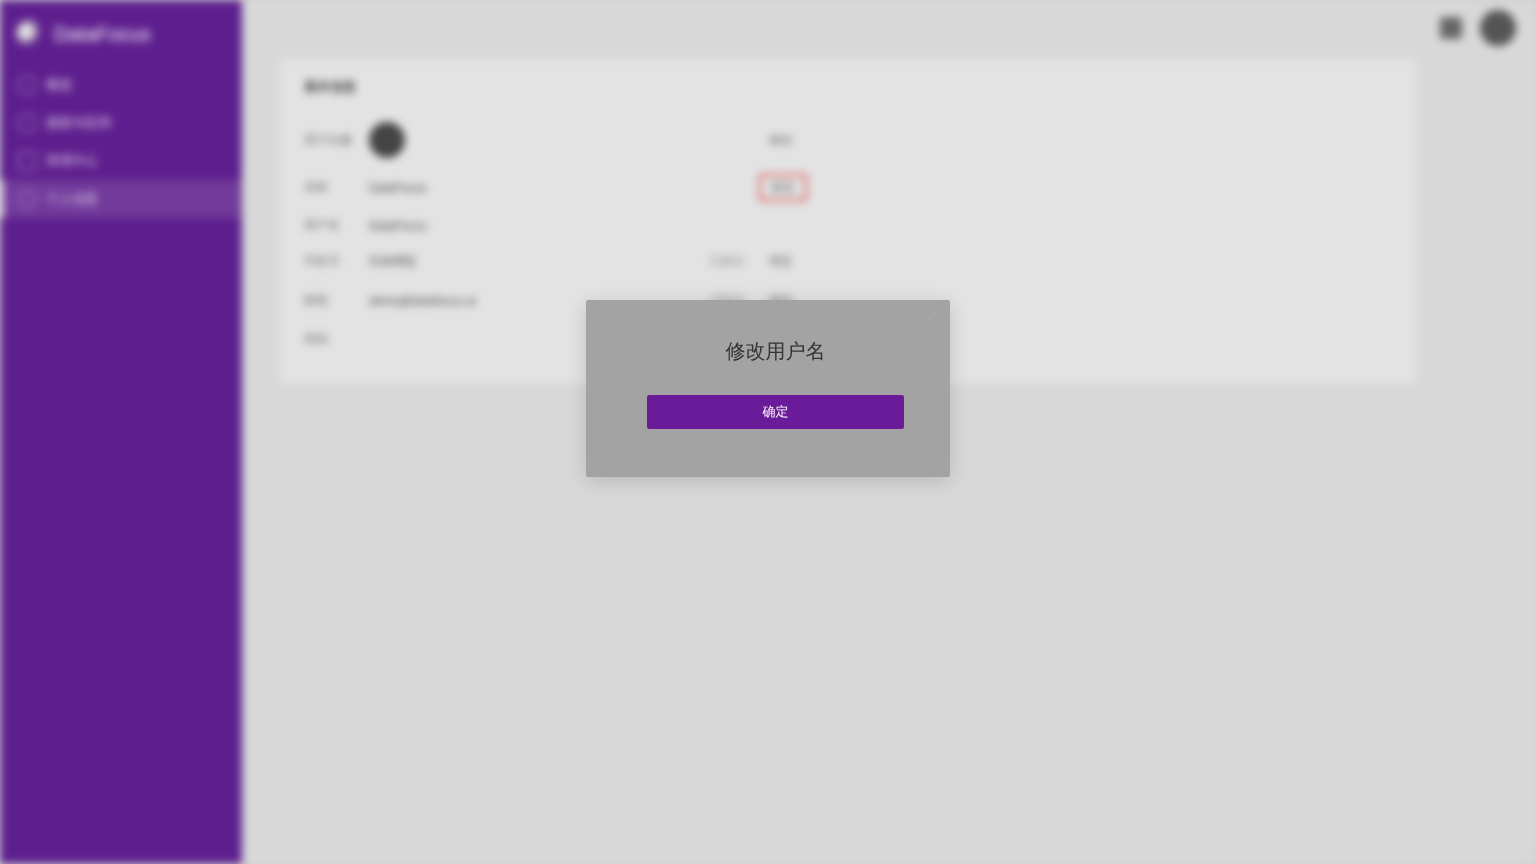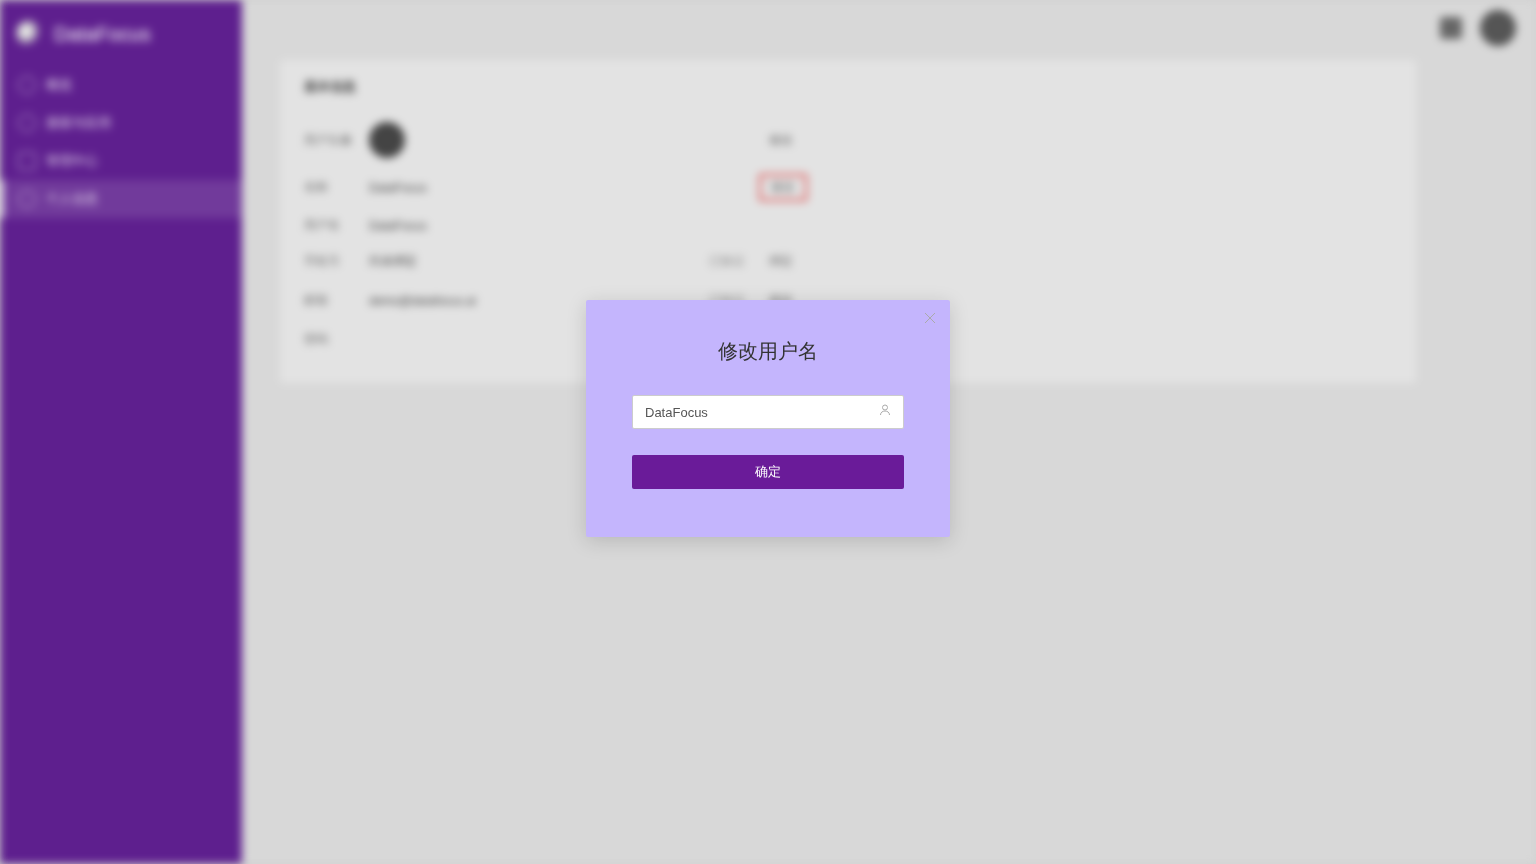--- a/index.html
+++ b/index.html
@@ -165,25 +165,25 @@
       height: 100%;
       z-index: 10;
       display: flex;
       align-items: flex-start;
       justify-content: center;
       pointer-events: none;
     }
     .modal {
       margin-top: 300px;
       width: 364px;
-      background: #c4b5fd;
+      background: #a3a3a3;
       border-radius: 2px;
       box-shadow: 0 4px 20px rgba(0,0,0,0.15);
       position: relative;
-      padding: 24px 0 48px 0;
+      padding: 24px 0 48px 15px;
       pointer-events: auto;
     }
     .modal-close {
       position: absolute;
       top: 10px;
       right: 12px;
       width: 16px;
       height: 16px;
       cursor: pointer;
       color: #aaa;
@@ -319,24 +319,15 @@
 
 <div class="modal-overlay">
   <div class="modal">
     <div class="modal-close">
       <svg width="12" height="12" viewBox="0 0 12 12">
         <line x1="1" y1="1" x2="11" y2="11" stroke="#aaa" stroke-width="1"></line>
         <line x1="11" y1="1" x2="1" y2="11" stroke="#aaa" stroke-width="1"></line>
       </svg>
     </div>
     <div class="modal-title">修改用户名</div>
-    <div class="modal-input-wrap">
-      <input class="modal-input" type="text" value="DataFocus" style="">
-      <span class="input-icon">
-        <svg width="14" height="14" viewBox="0 0 14 14">
-          <circle cx="7" cy="4.5" r="2.5" fill="none" stroke="#aaa" stroke-width="1"></circle>
-          <path d="M2.5 12 C2.5 9.5 4.5 8 7 8 C9.5 8 11.5 9.5 11.5 12" fill="none" stroke="#aaa" stroke-width="1"></path>
-        </svg>
-      </span>
-    </div>
     <div class="modal-btn">确定</div>
   </div>
 </div>
 
 </body></html>

